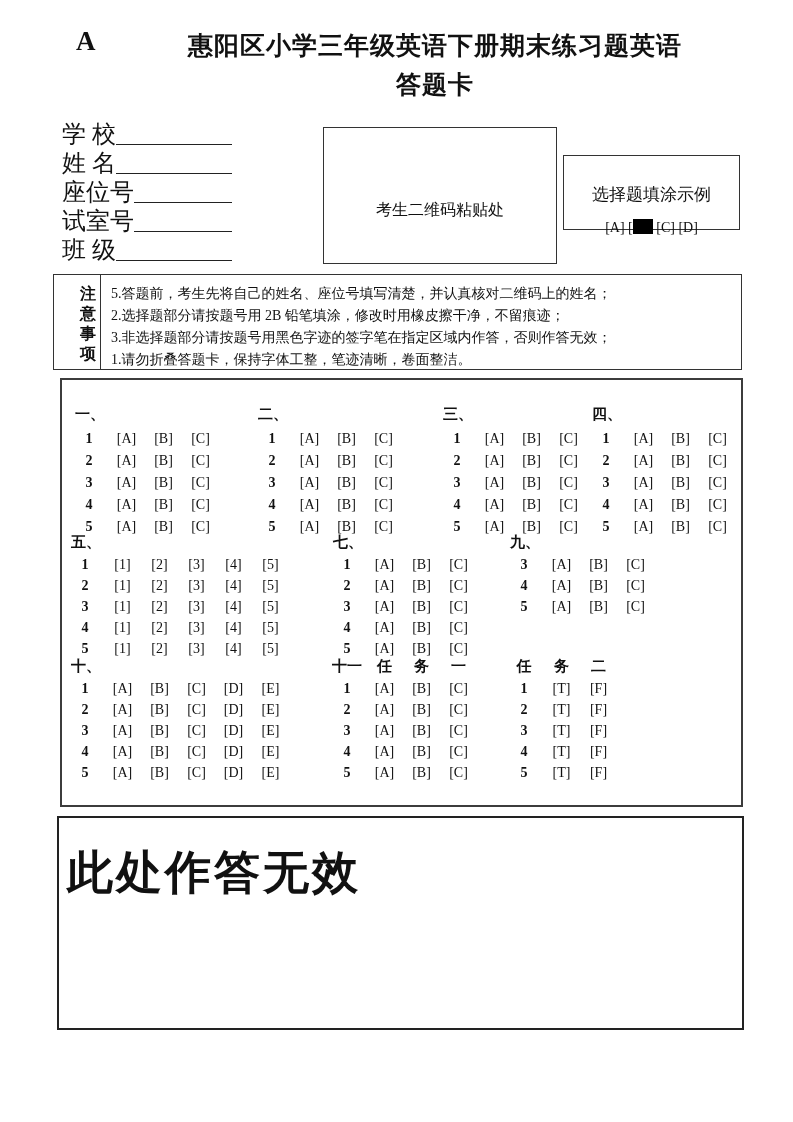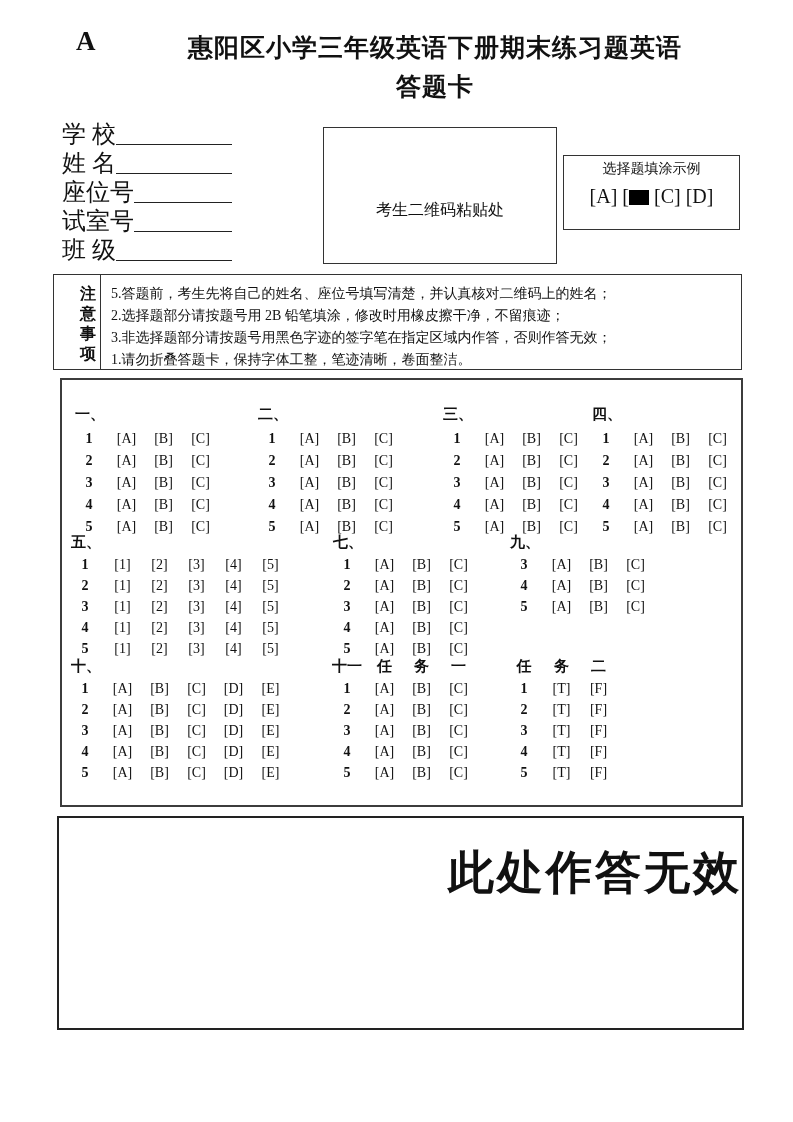--- a/index.html
+++ b/index.html
@@ -3,36 +3,36 @@
 <meta charset="utf-8">
 <style>
   html,body{margin:0;padding:0;background:#fff;}
   #sheet{
     position:relative;width:793px;height:1122px;background:#fff;
     font-family:"Liberation Serif","DejaVu Serif",serif;color:#111;overflow:hidden;
   }
   
   .version{position:absolute;left:76px;top:26px;font-size:27px;font-weight:bold;}
   .title{position:absolute;left:110px;top:28px;width:650px;text-align:center;
-    font-family:Liberation Sans, sans-serif;font-weight:bold;
+    font-family:Liberation Mono, monospace;font-weight:bold;
     font-size:25px;line-height:39px;letter-spacing:1px;}
   
   .fields{position:absolute;left:62px;top:116px;width:170px;}
   .field-row{display:flex;align-items:flex-end;height:29px;}
   .field-label{font-size:24px;white-space:pre;line-height:22px;}
   .field-line{flex:1;border-bottom:1.5px solid #222;height:20px;}
   
   .qr-box{position:absolute;left:323px;top:127px;width:234px;height:137px;
     border:1.5px solid #333;box-sizing:border-box;display:flex;align-items:center;justify-content:center;}
   .qr-box span{font-size:16px;margin-top:30px;}
   
   .example-box{position:absolute;left:563px;top:155px;width:177px;height:75px;
     border:1.5px solid #333;box-sizing:border-box;text-align:center;}
-  .example-title{font-size:14px;margin-top:4px;}
-  .example-opts{font-size:20px;margin-top:7px;white-space:pre;}
+  .example-title{font-size:17px;margin-top:27px;}
+  .example-opts{font-size:14px;margin-top:13px;white-space:pre;}
   .filled-box{display:inline-block;width:20px;height:15px;background:#000;vertical-align:-2px;}
   
   .notice-box{position:absolute;left:53px;top:274px;width:689px;height:96px;
     border:1.5px solid #333;box-sizing:border-box;display:flex;}
   .notice-side{width:47px;box-sizing:border-box;border-right:1px solid #333;
     text-align:right;padding:9px 4px 0 0;}
   .notice-side div{font-size:16px;font-weight:bold;line-height:20px;}
   .notice-items{padding:8px 0 0 10px;}
   .notice-items div{font-size:14px;line-height:22px;white-space:nowrap;}
   
@@ -46,21 +46,21 @@
   .sec.b1 .q-row{height:22px;}
   .sec.b2 .q-row,.sec.b3 .q-row{height:21px;}
   .hdr-row{height:20px;margin-bottom:3px;font-weight:bold;font-size:15px;}
   .hdr-num,.hdr-opt{display:inline-block;text-align:center;line-height:20px;}
   .hdr-num{width:38px;}
   .hdr-opt{width:37px;}
   .q-num{width:38px;text-align:center;font-weight:bold;font-size:14px;line-height:19px;}
   .q-opt{width:37px;text-align:center;font-size:14px;line-height:19px;}
   
   .invalid-box{position:absolute;left:57px;top:816px;width:687px;height:214px;
-    border:2px solid #222;box-sizing:border-box;text-align:right;}
+    border:2px solid #222;box-sizing:border-box;text-align:left;padding-left:8px;}
   .invalid-text{margin-top:24px;font-family:"Liberation Sans","DejaVu Sans",sans-serif;
     font-weight:900;font-size:46px;letter-spacing:3px;}
 </style>
 </head>
 <body>
 
 <div id="sheet">
 
   <div class="version">A</div>
 

